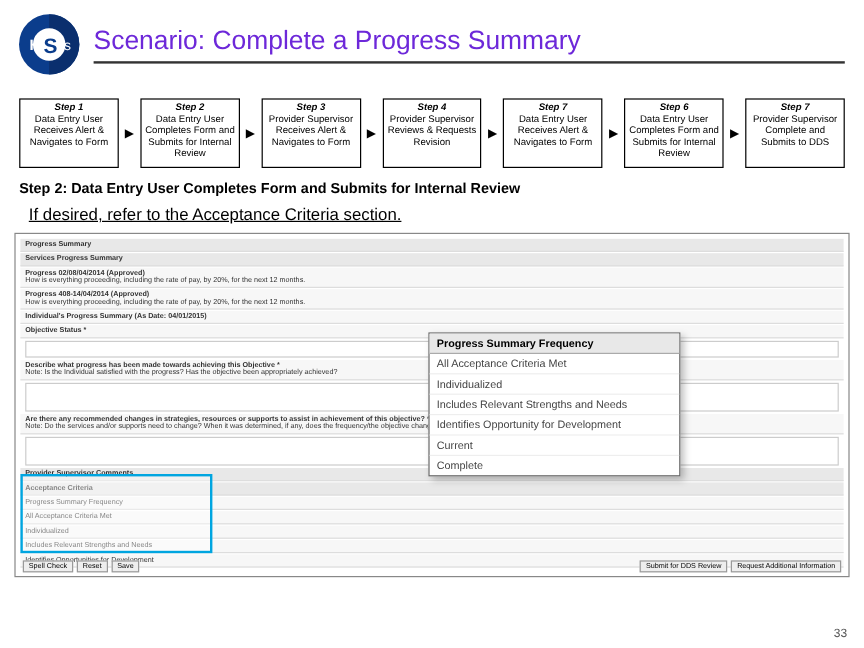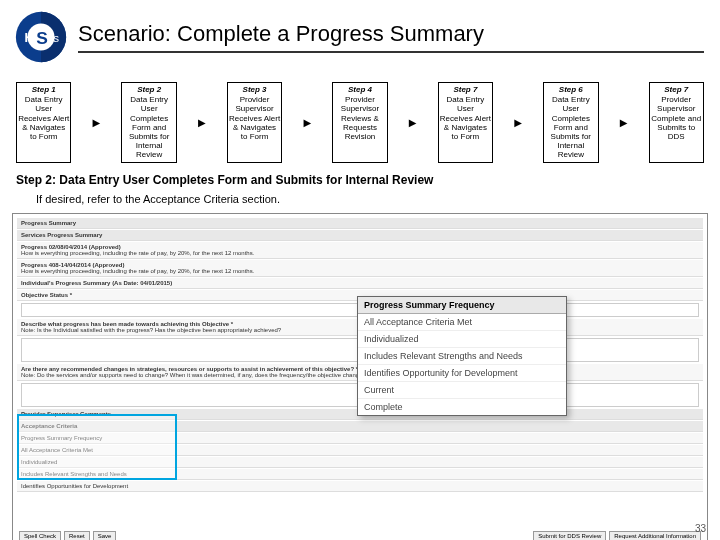--- a/index.html
+++ b/index.html
@@ -18,29 +18,29 @@
   }
   .logo {
     width: 58px;
     height: 58px;
     position: relative;
     flex-shrink: 0;
   }
   .logo svg { width: 100%; height: 100%; }
   .title {
     font-size: 22px;
-    color: #000000;
+    color: #6d28d9;
     margin-left: 8px;
     flex: 1;
     border-bottom: 2px solid #333;
     padding-bottom: 4px;
   }
   .steps {
     display: flex;
-    gap: 20px;
+    gap: 4px;
     padding: 12px 16px 10px 16px;
     align-items: stretch;
   }
   .step {
     border: 1px solid #000;
     flex: 1;
     text-align: center;
     font-size: 8px;
     padding: 2px 1px;
     line-height: 1.15;
@@ -58,27 +58,28 @@
     font-size: 10px;
     color: #000;
     flex-shrink: 0;
   }
   .subtitle {
     font-size: 12px;
     font-weight: bold;
     padding: 0 16px 6px 16px;
   }
   .note {
-    font-size: 11px;
-    padding: 0 16px 8px 36px;
+    font-size: 14px;
+    padding: 0 16px 8px 24px;
+    text-decoration: underline;
   }
   .screenshot-area {
     margin: 0 12px;
     border: 1px solid #888;
-    height: 332px;
+    height: 287px;
     position: relative;
     background: #fff;
     overflow: hidden;
   }
   .form-bg {
     position: absolute;
     inset: 0;
     padding: 4px;
     font-size: 6px;
     color: #333;

